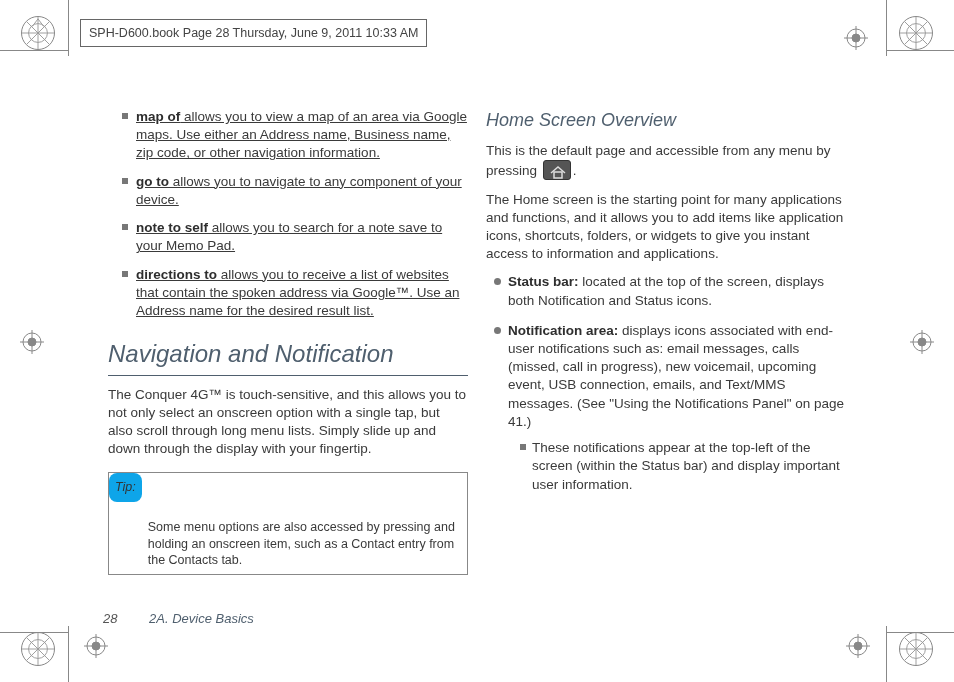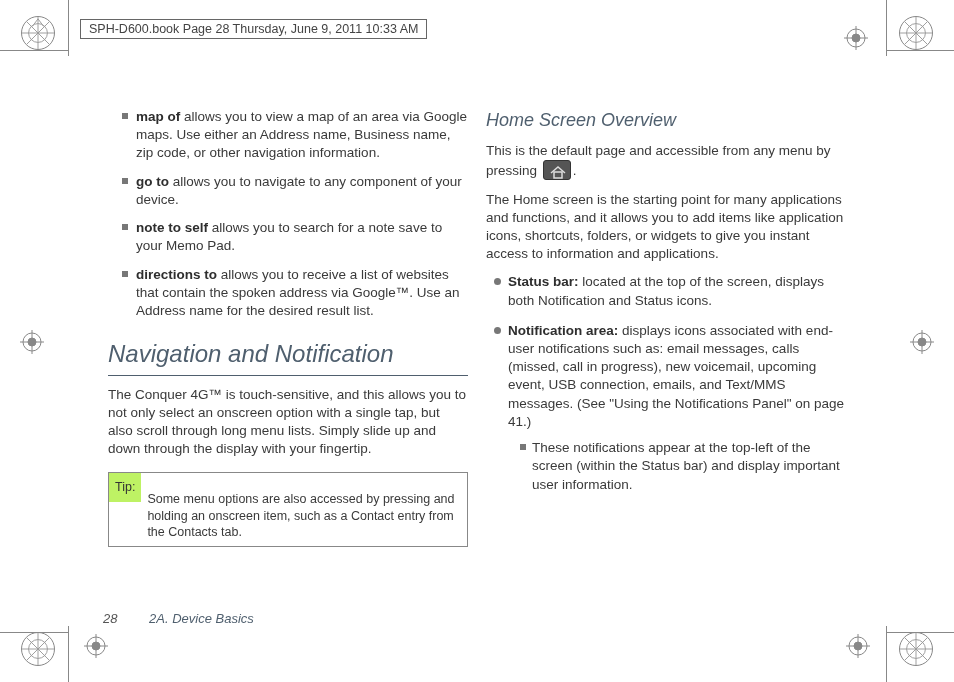--- a/index.html
+++ b/index.html
@@ -27,21 +27,21 @@
 
   .target {
     width: 24px; height: 24px;
     position: absolute;
   }
   .target svg { width:24px; height:24px; }
 
   .header-box {
     position: absolute;
     left: 80px; top: 19px;
-    height: 20px;
+    height: 28px;
     border: 1px solid #666;
     padding: 3px 8px;
     font-size: 12.5px;
     color: #444;
     display: inline-flex;
     align-items: center;
   }
 
   .content {
     position: absolute;
@@ -51,21 +51,21 @@
     gap: 18px;
   }
   .col {
     flex: 1 1 50%;
     font-size: 13.5px;
     line-height: 1.35;
     color: #3a3a3a;
   }
 
   .square-list { list-style: none; padding-left: 28px; }
-  .square-list li { position: relative; margin-bottom: 10px; }
+  .square-list li { position: relative; margin-bottom: 10px; text-decoration: underline; }
   .square-list li::before {
     content: "";
     position: absolute;
     left: -14px; top: 5px;
     width: 6px; height: 6px;
     background: #777;
   }
   .disc-list { list-style: none; padding-left: 8px; }
   .disc-list > li { position: relative; margin-bottom: 12px; padding-left: 14px; }
   .disc-list > li::before {
@@ -101,29 +101,32 @@
   p.body { margin: 10px 0; }
 
   .tip-box {
     border: 1px solid #888;
     margin-top: 14px;
     font-size: 12.5px;
     display: flex;
     align-items: flex-start;
   }
   .tip-label {
-    background: #bef264;
+    background: #0ea5e9;
     padding: 6px 6px;
+    font-style: italic;
     white-space: nowrap;
     border-right: 0;
     color:#333;
+    border-radius:8px;
   }
   .tip-body {
     padding: 18px 8px 6px 6px;
     line-height: 1.3;
+    margin-top: 28px;
   }
 
   .footer {
     position: absolute;
     left: 103px; bottom: 56px;
     font-size: 13px;
     color: #555;
   }
   .footer .pn { font-style: italic; margin-right: 28px; }
   .footer .sec { font-style: italic; color:#4f5f6e; }

